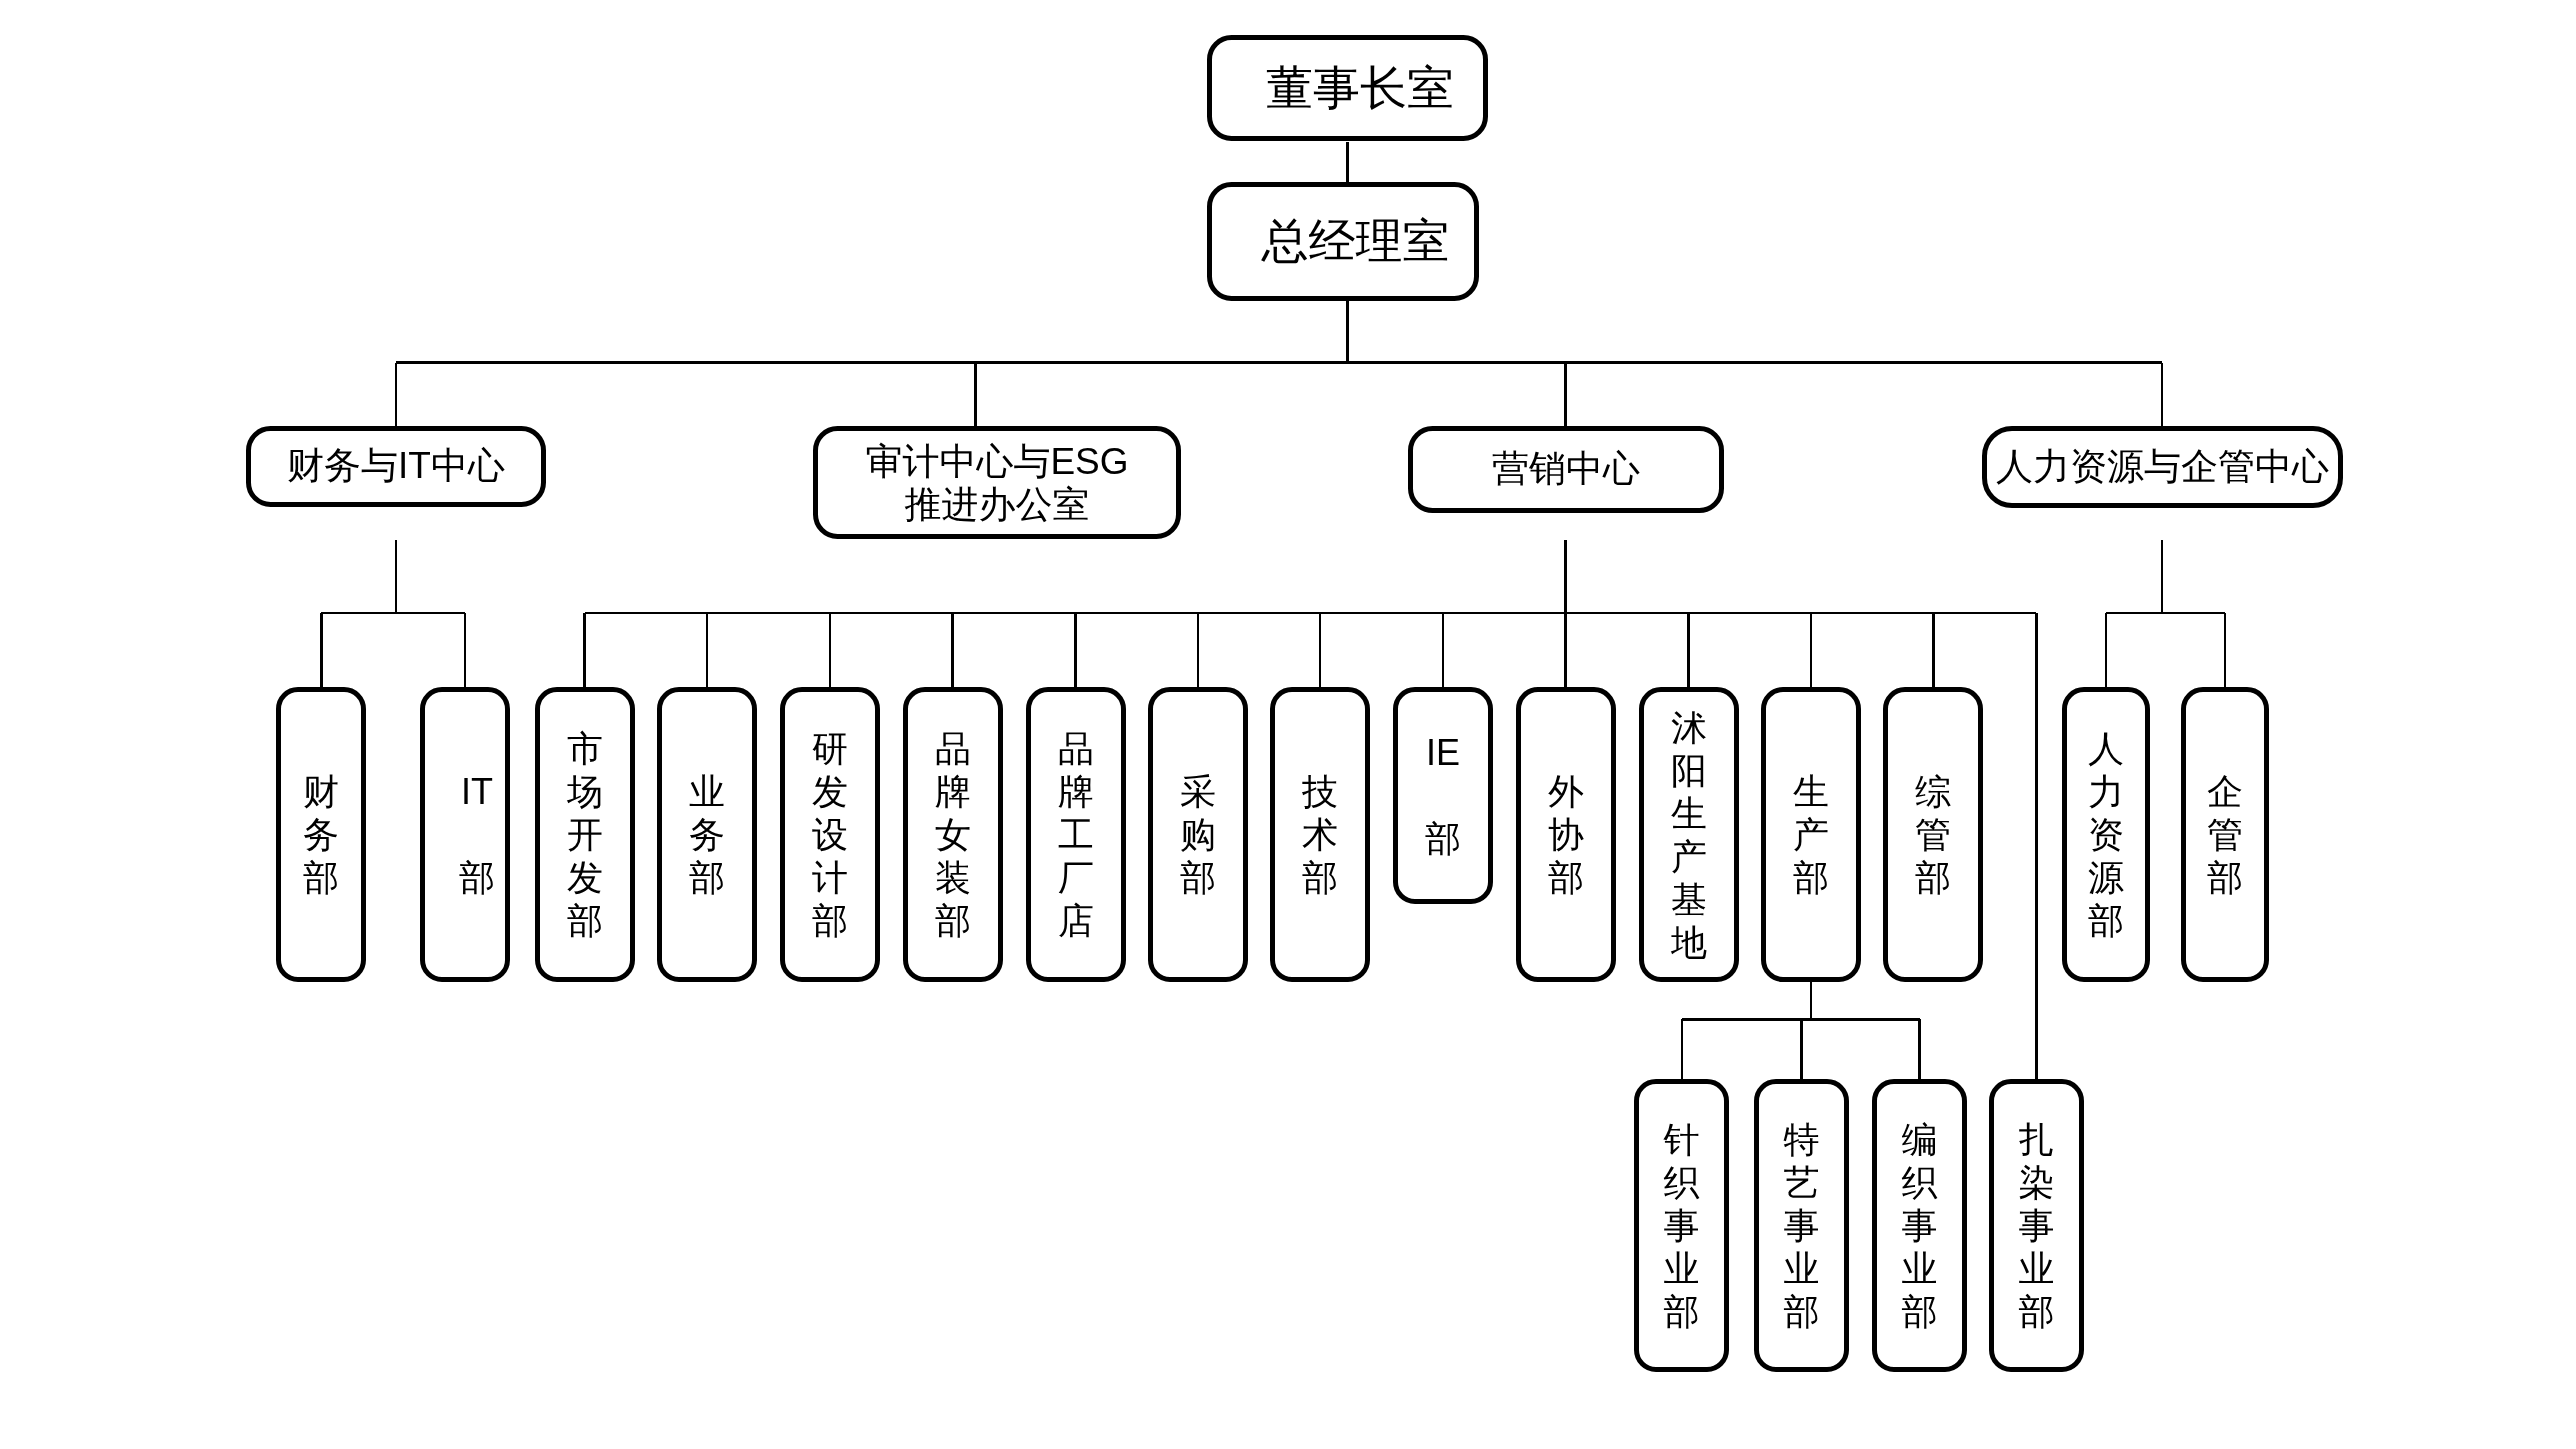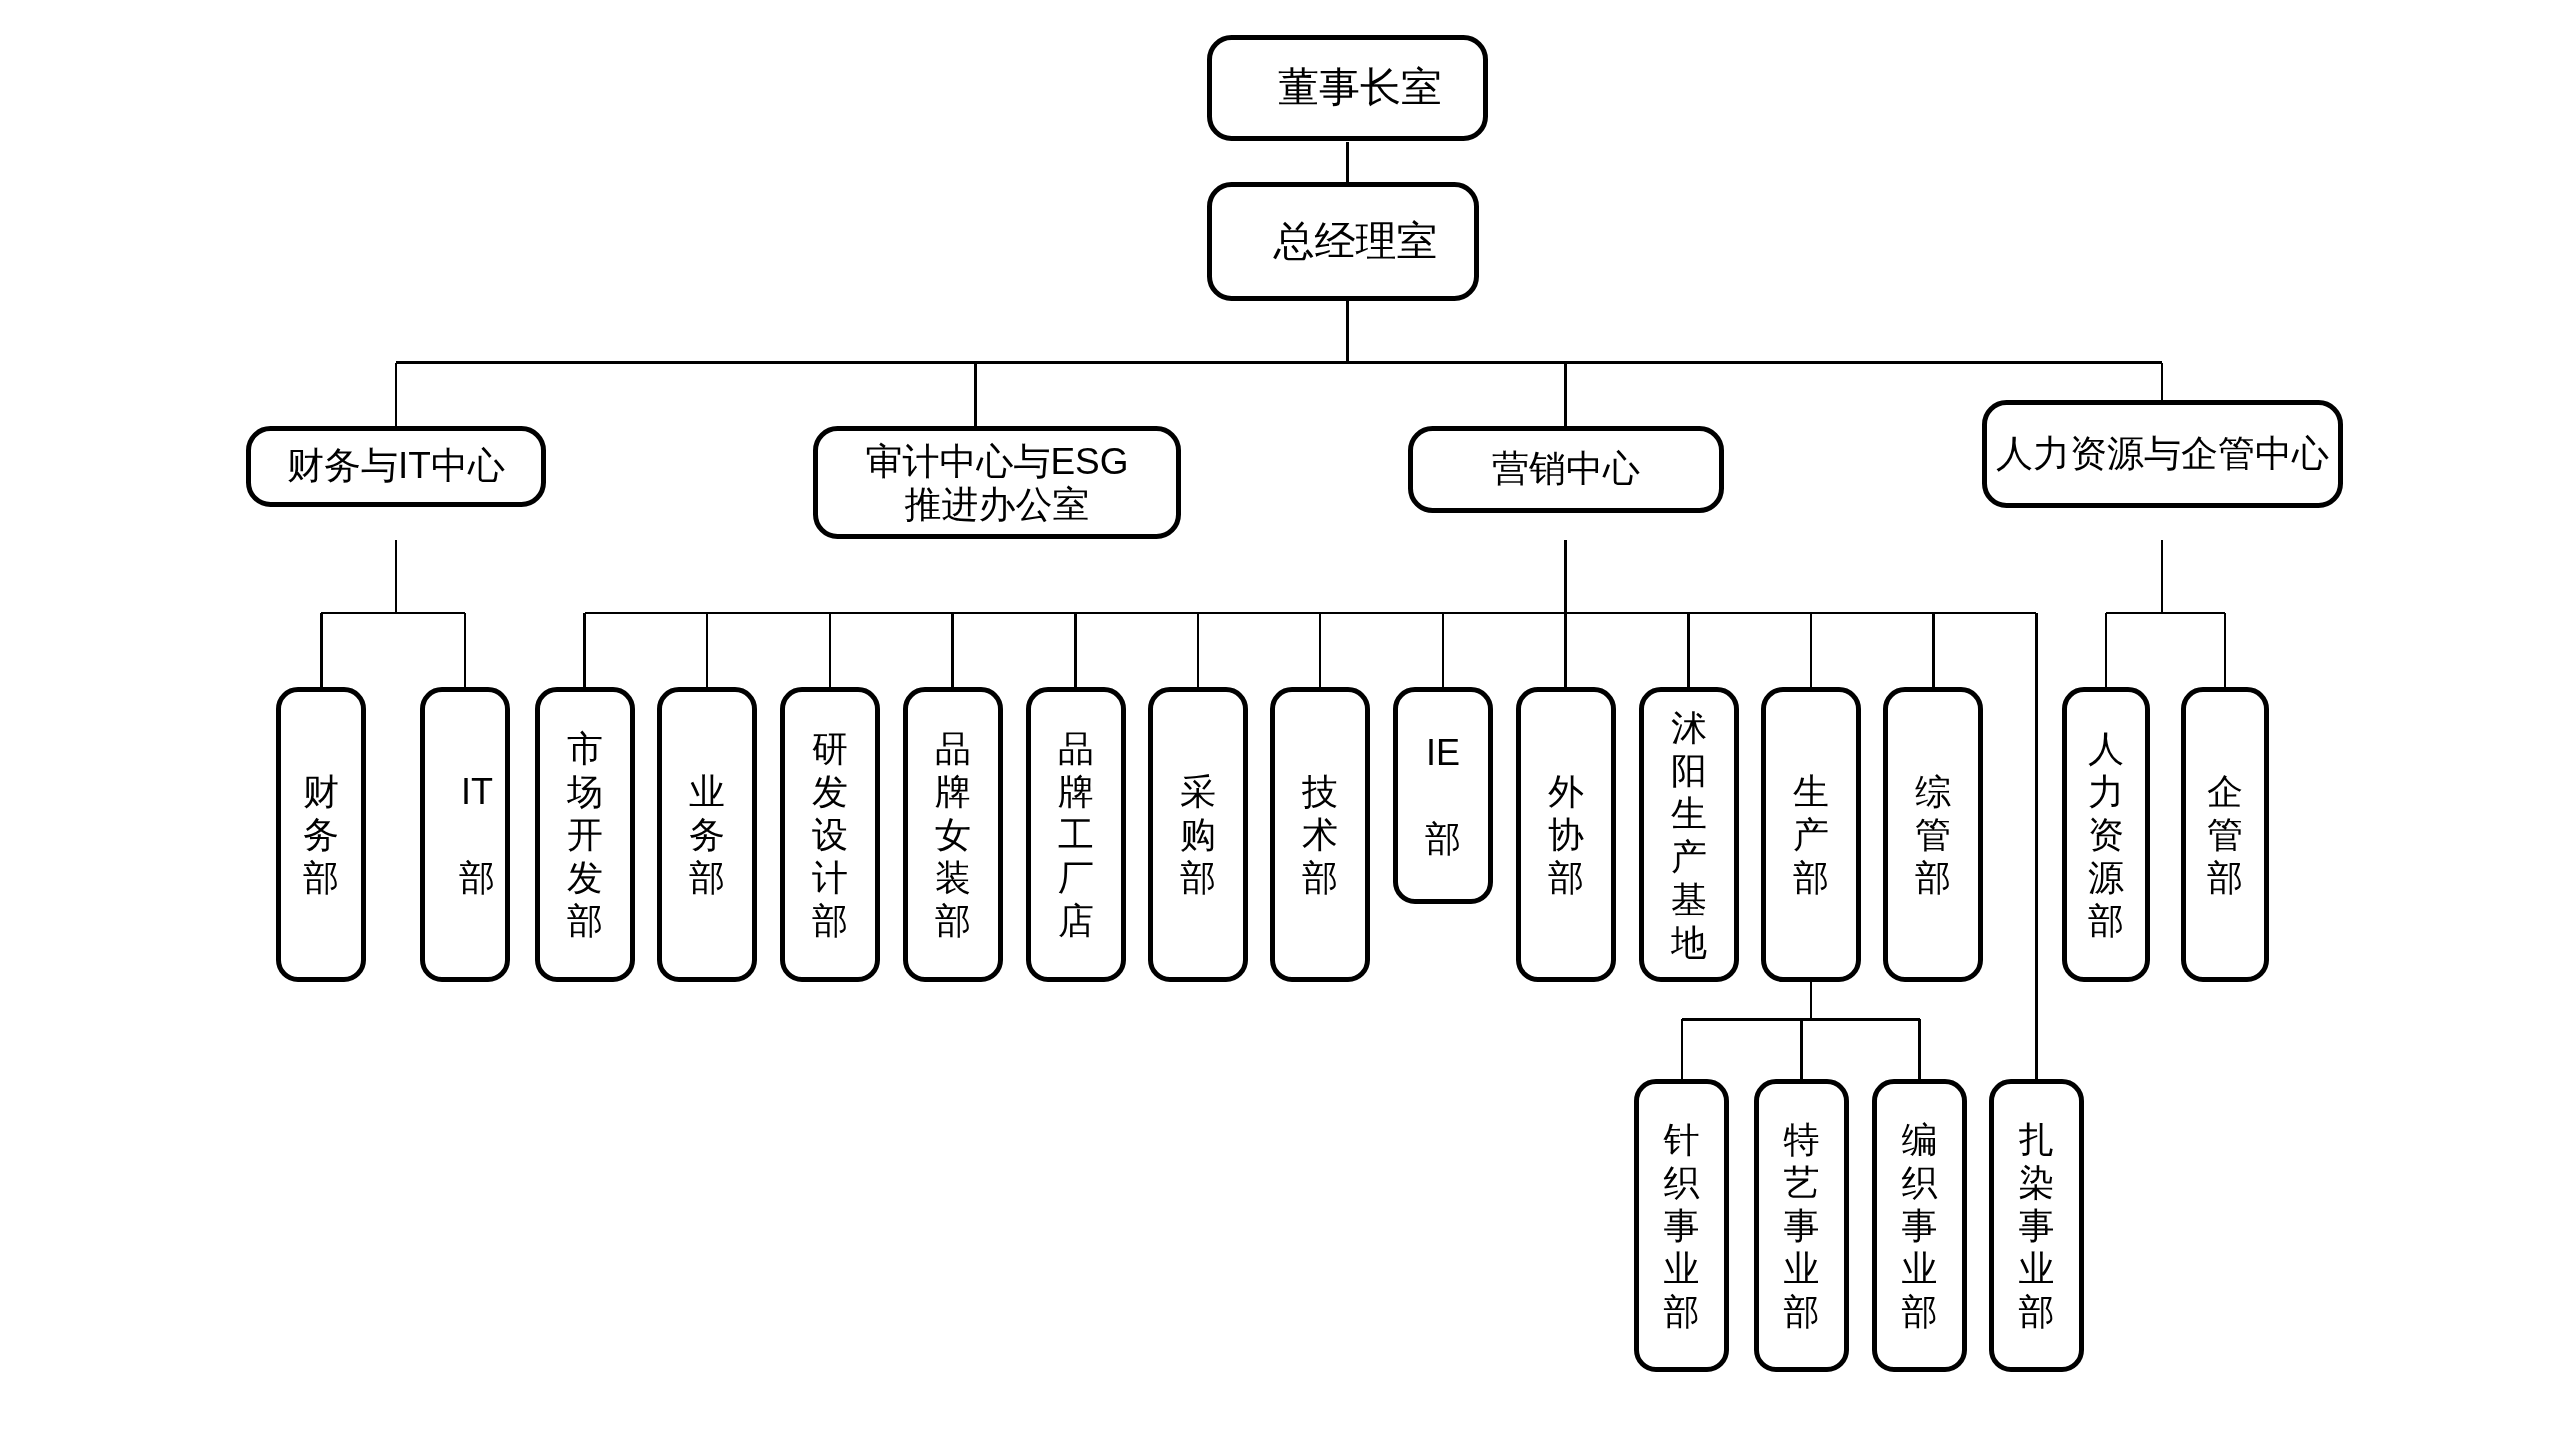--- a/index.html
+++ b/index.html
@@ -7,21 +7,21 @@
   #chart{position:relative;width:2576px;height:1449px;background:#ffffff;color:#000;overflow:hidden;}
   #lines-layer{position:absolute;left:0;top:0;width:2576px;height:1449px;}
   .node{
     position:absolute;box-sizing:border-box;background:#ffffff;
     border:5.8px solid #000;border-radius:24.5px;
     display:flex;align-items:center;justify-content:center;
     text-align:center;color:#000;
   }
   .node.tall{border-radius:22px;}
   .hlabel{font-size:37px;line-height:1.2;font-weight:500;white-space:nowrap;}
-  .hlabel.l1{font-size:41px;margin-left:25px;}
+  .hlabel.l1{font-size:47px;margin-left:25px;}
   .hlabel.multiline{white-space:normal;}
   .hline{display:block;font-size:37px;line-height:43px;font-weight:500;white-space:nowrap;}
   .vstack{display:flex;flex-direction:column;align-items:center;justify-content:center;width:100%;}
   .vchar{height:43px;line-height:43px;font-size:36px;font-weight:500;width:100%;text-align:center;}
 </style>
 </head>
 <body>
 
 <div id="chart">
   <svg id="lines-layer" width="2576" height="1449" viewBox="0 0 4000 2250" xmlns="http://www.w3.org/2000/svg">
@@ -73,21 +73,21 @@
       </div>
       <div class="node" style="left: 813px; top: 426px; width: 368px; height: 113px;">
         <div class="hlabel multiline">
           <span class="hline">审计中心与ESG</span>
           <span class="hline">推进办公室</span>
         </div>
       </div>
       <div class="node" style="left: 1408px; top: 426px; width: 316px; height: 87px; align-items: center;">
         <div class="hlabel">营销中心</div>
       </div>
-      <div class="node" style="left: 1982px; top: 400px; width: 361px; height: 108px;">
+      <div class="node" style="left: 1982px; top: 426px; width: 361px; height: 82px; border-radius: 30px;">
         <div class="hlabel">人力资源与企管中心</div>
       </div>
       <div class="node tall" style="left: 276px; top: 687px; width: 90px; height: 295px;">
         <div class="vstack">
           <div class="vchar">财</div>
           <div class="vchar">务</div>
           <div class="vchar">部</div>
         </div>
       </div>
       <div class="node tall" style="left: 420px; top: 687px; width: 90px; height: 295px; padding-left: 24px;">

